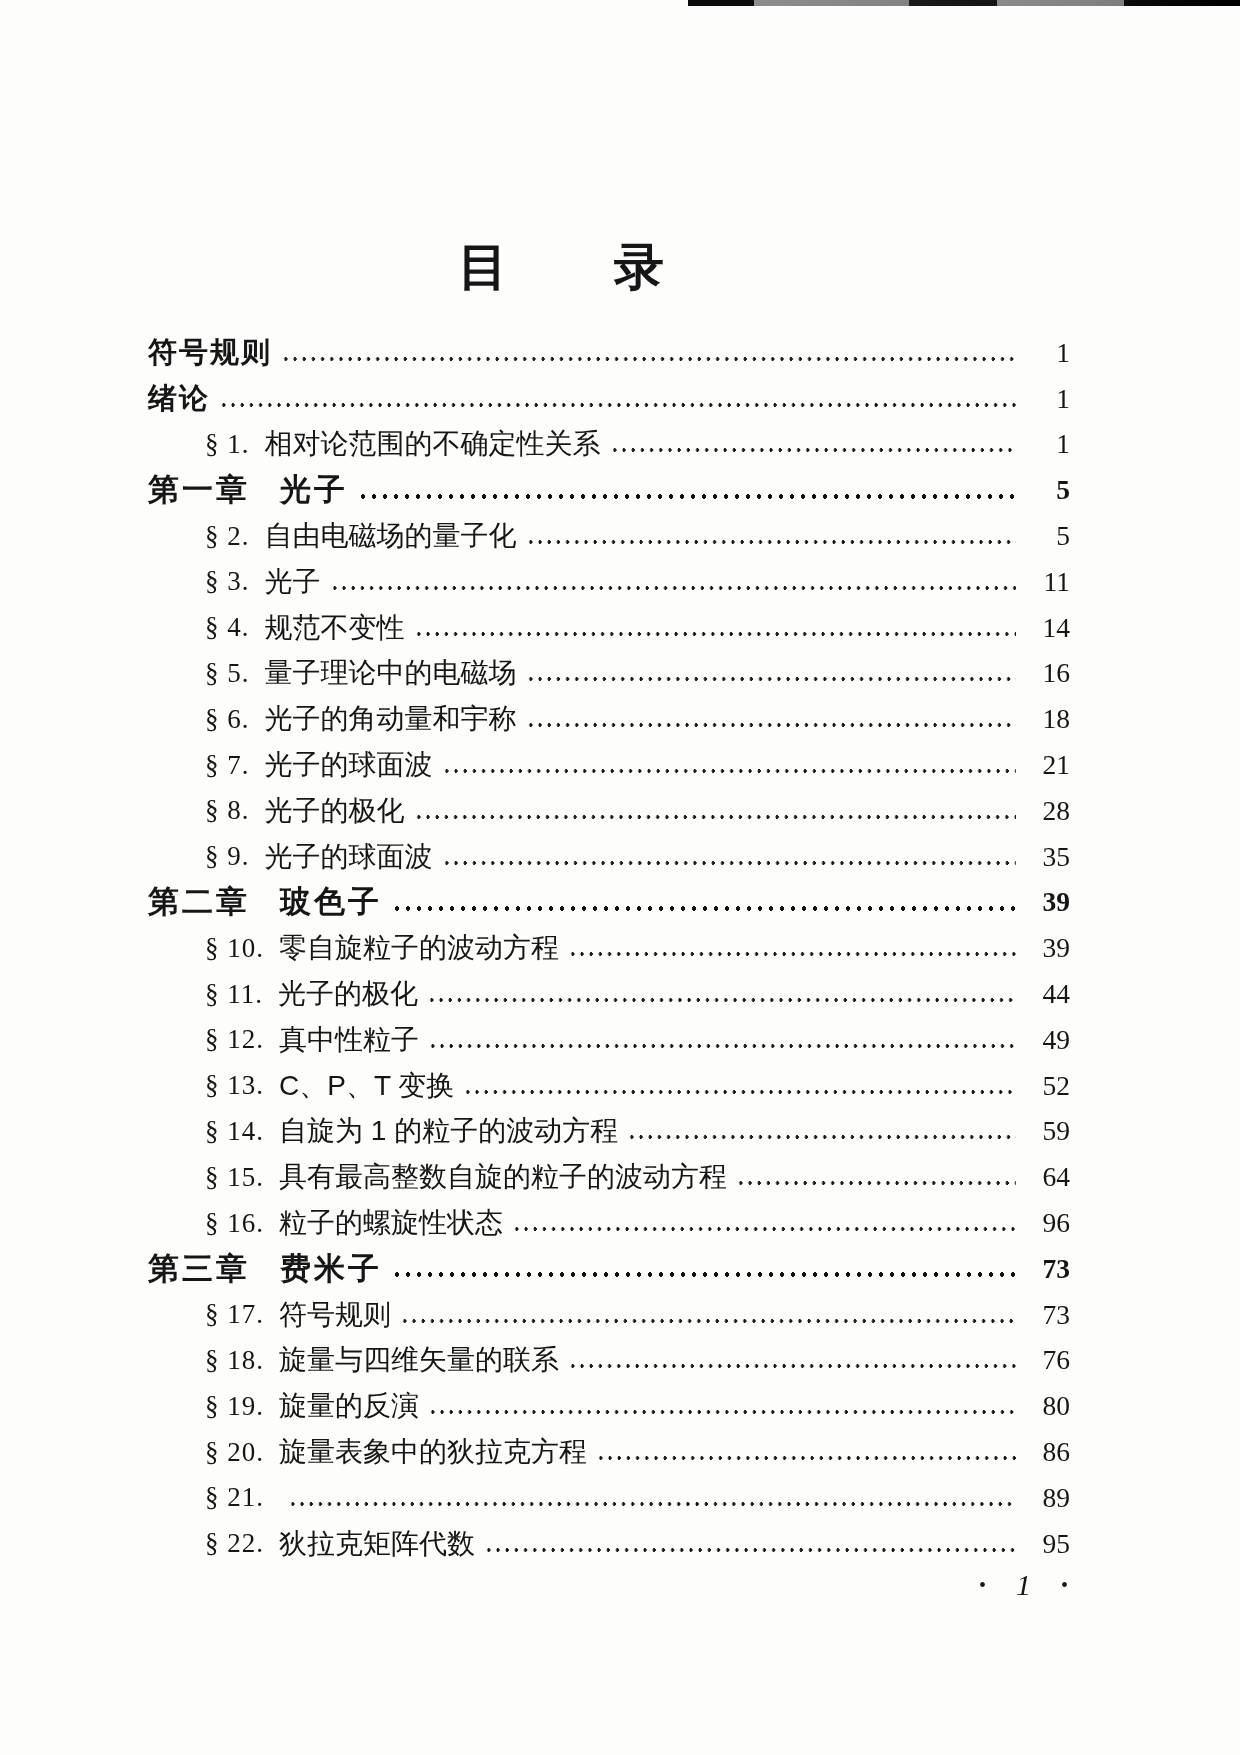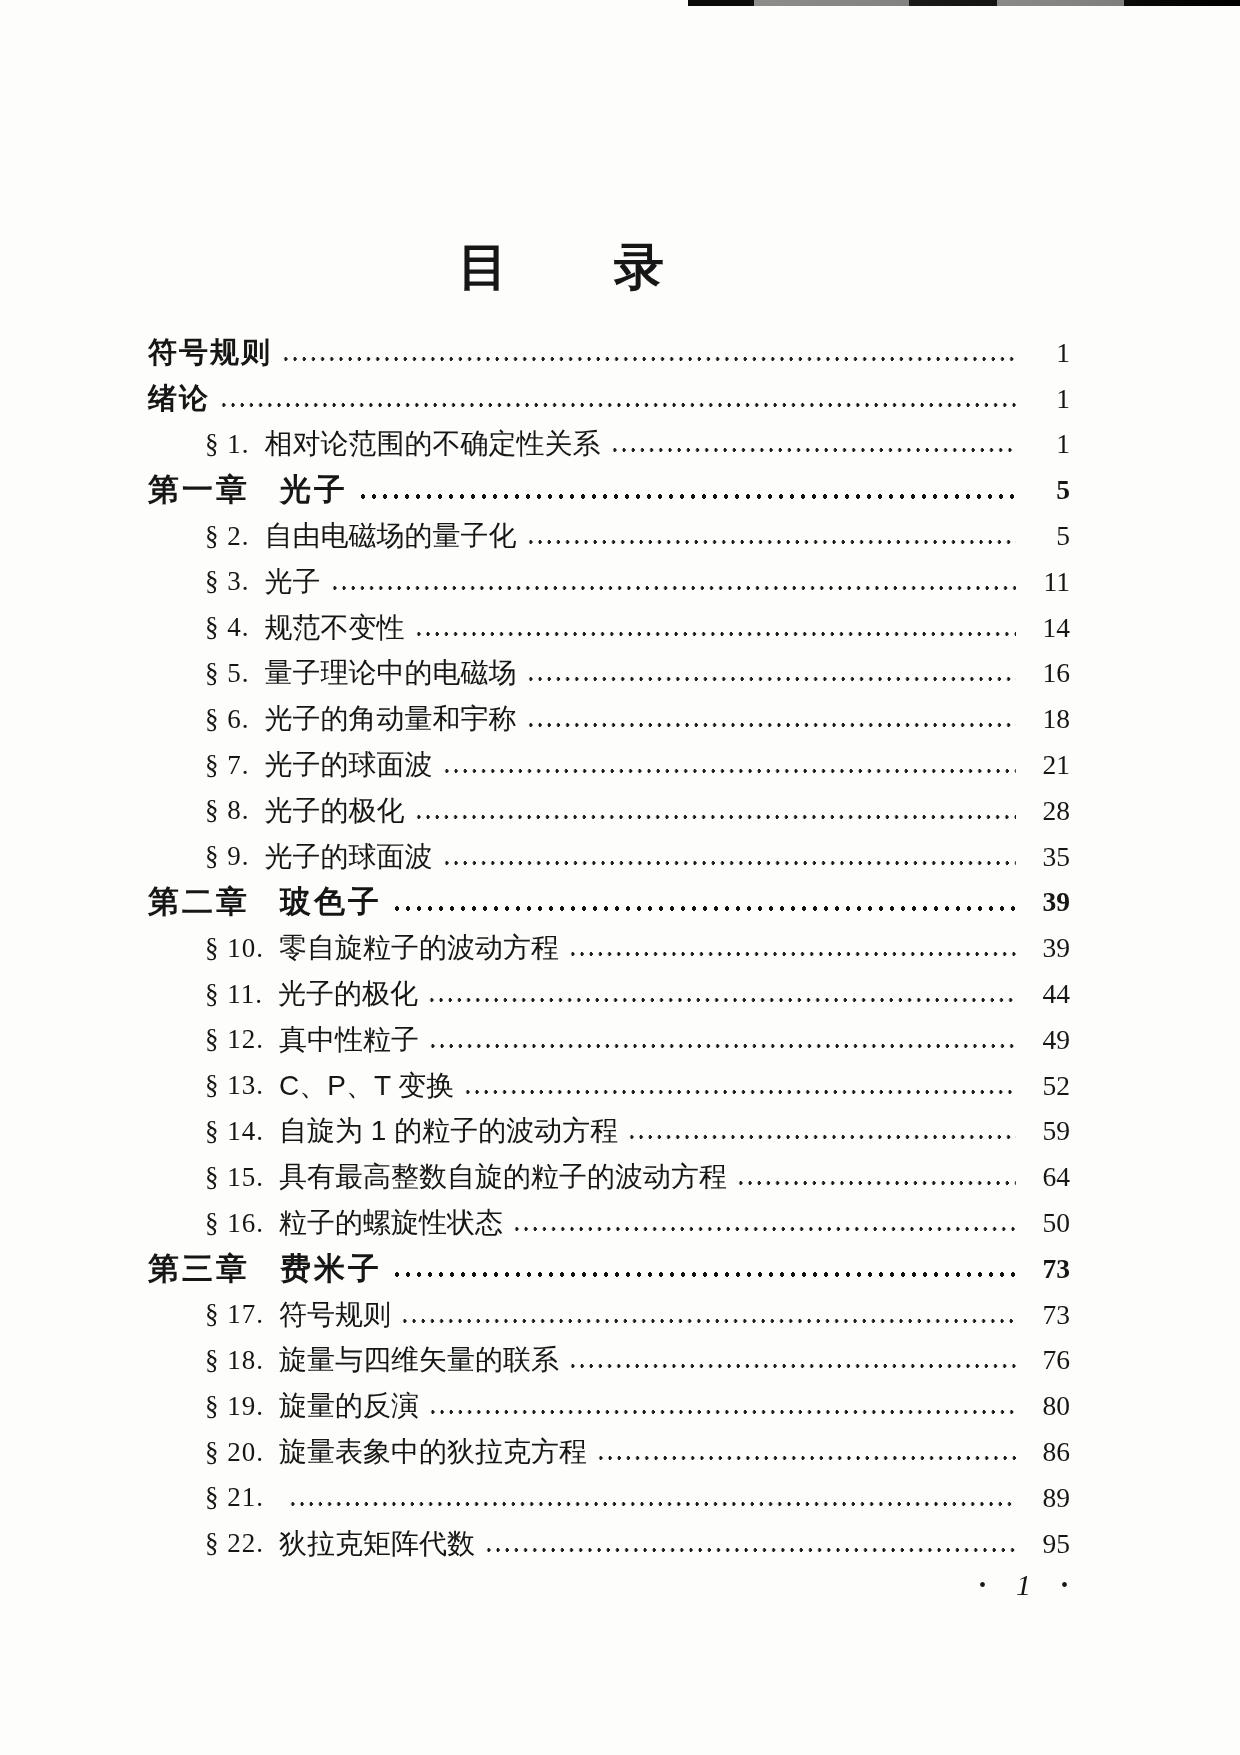--- a/index.html
+++ b/index.html
@@ -208,21 +208,21 @@
       <div class="toc-row section">
     <span class="sec">§ 15.</span>
     <span class="title">具有最高整数自旋的粒子的波动方程</span>
     <span class="leader"></span>
     <span class="page-num">64</span>
   </div>
       <div class="toc-row section">
     <span class="sec">§ 16.</span>
     <span class="title">粒子的螺旋性状态</span>
     <span class="leader"></span>
-    <span class="page-num">50</span>
+    <span class="page-num">96</span>
   </div>
       <div class="toc-row chapter">
     <span class="sec">第三章</span>
     <span class="title">费米子</span>
     <span class="leader"></span>
     <span class="page-num">73</span>
   </div>
       <div class="toc-row section">
     <span class="sec">§ 17.</span>
     <span class="title">符号规则</span>

